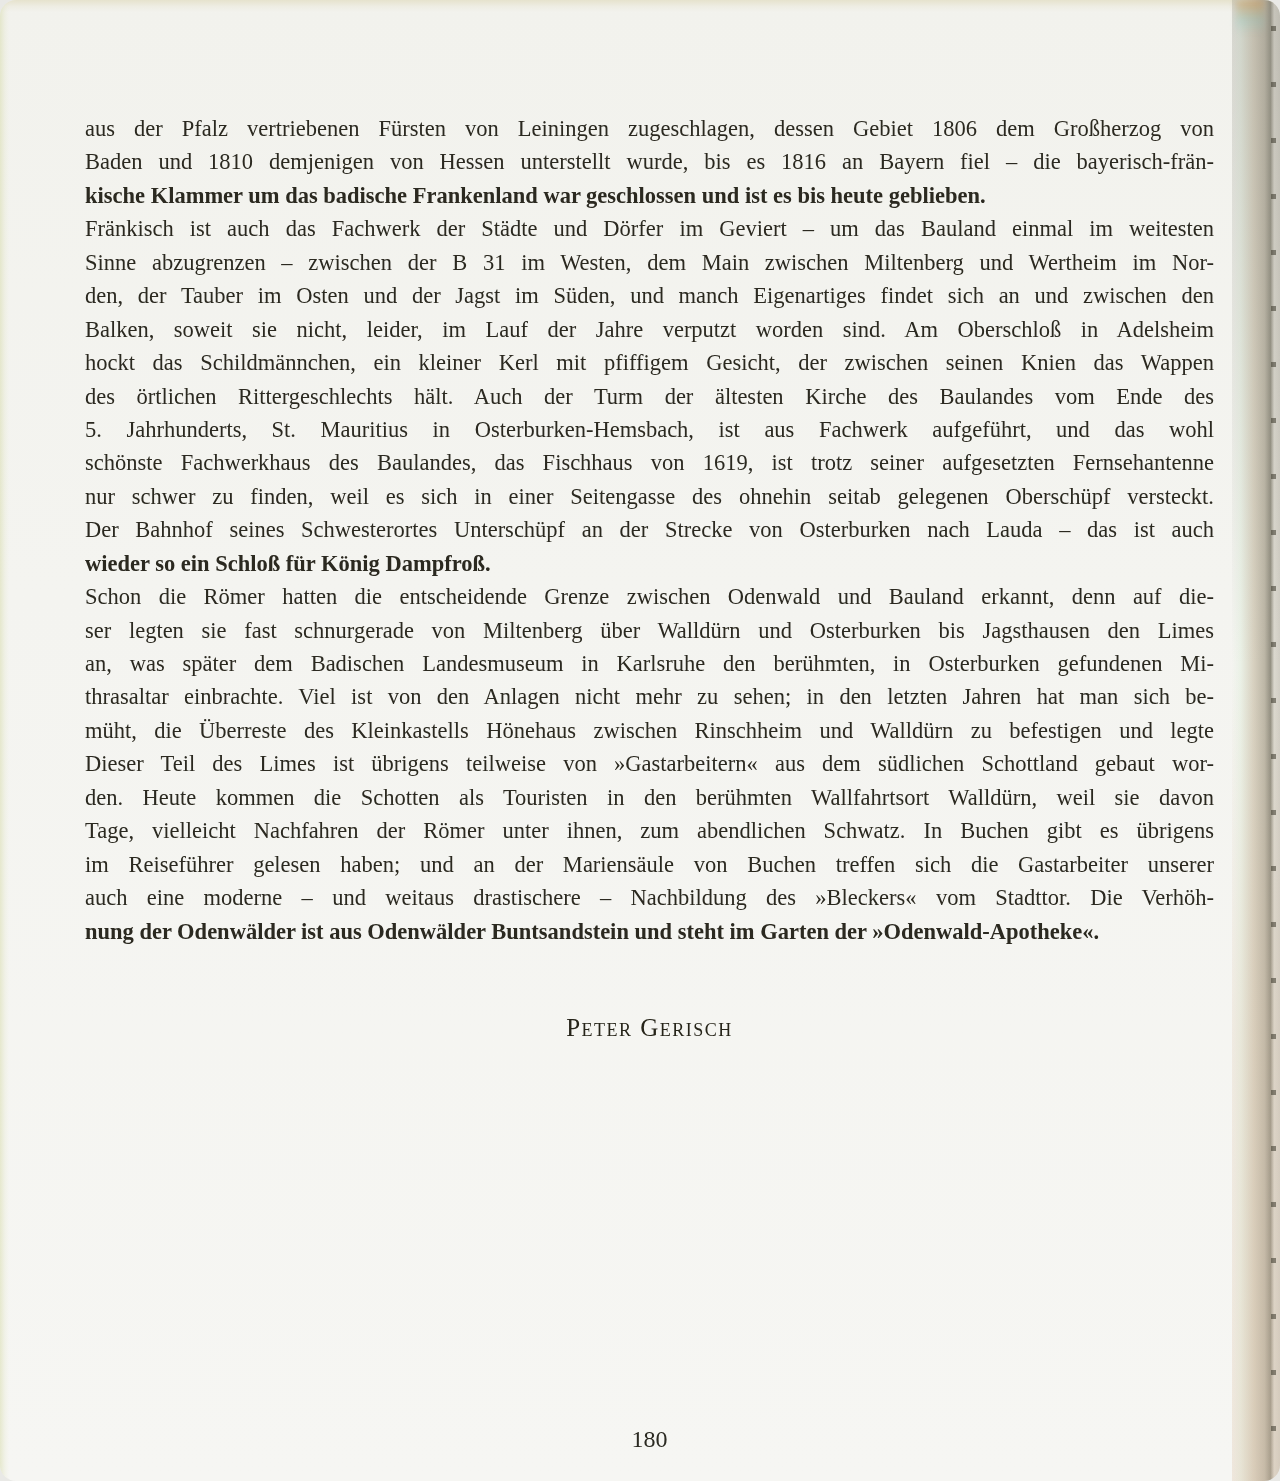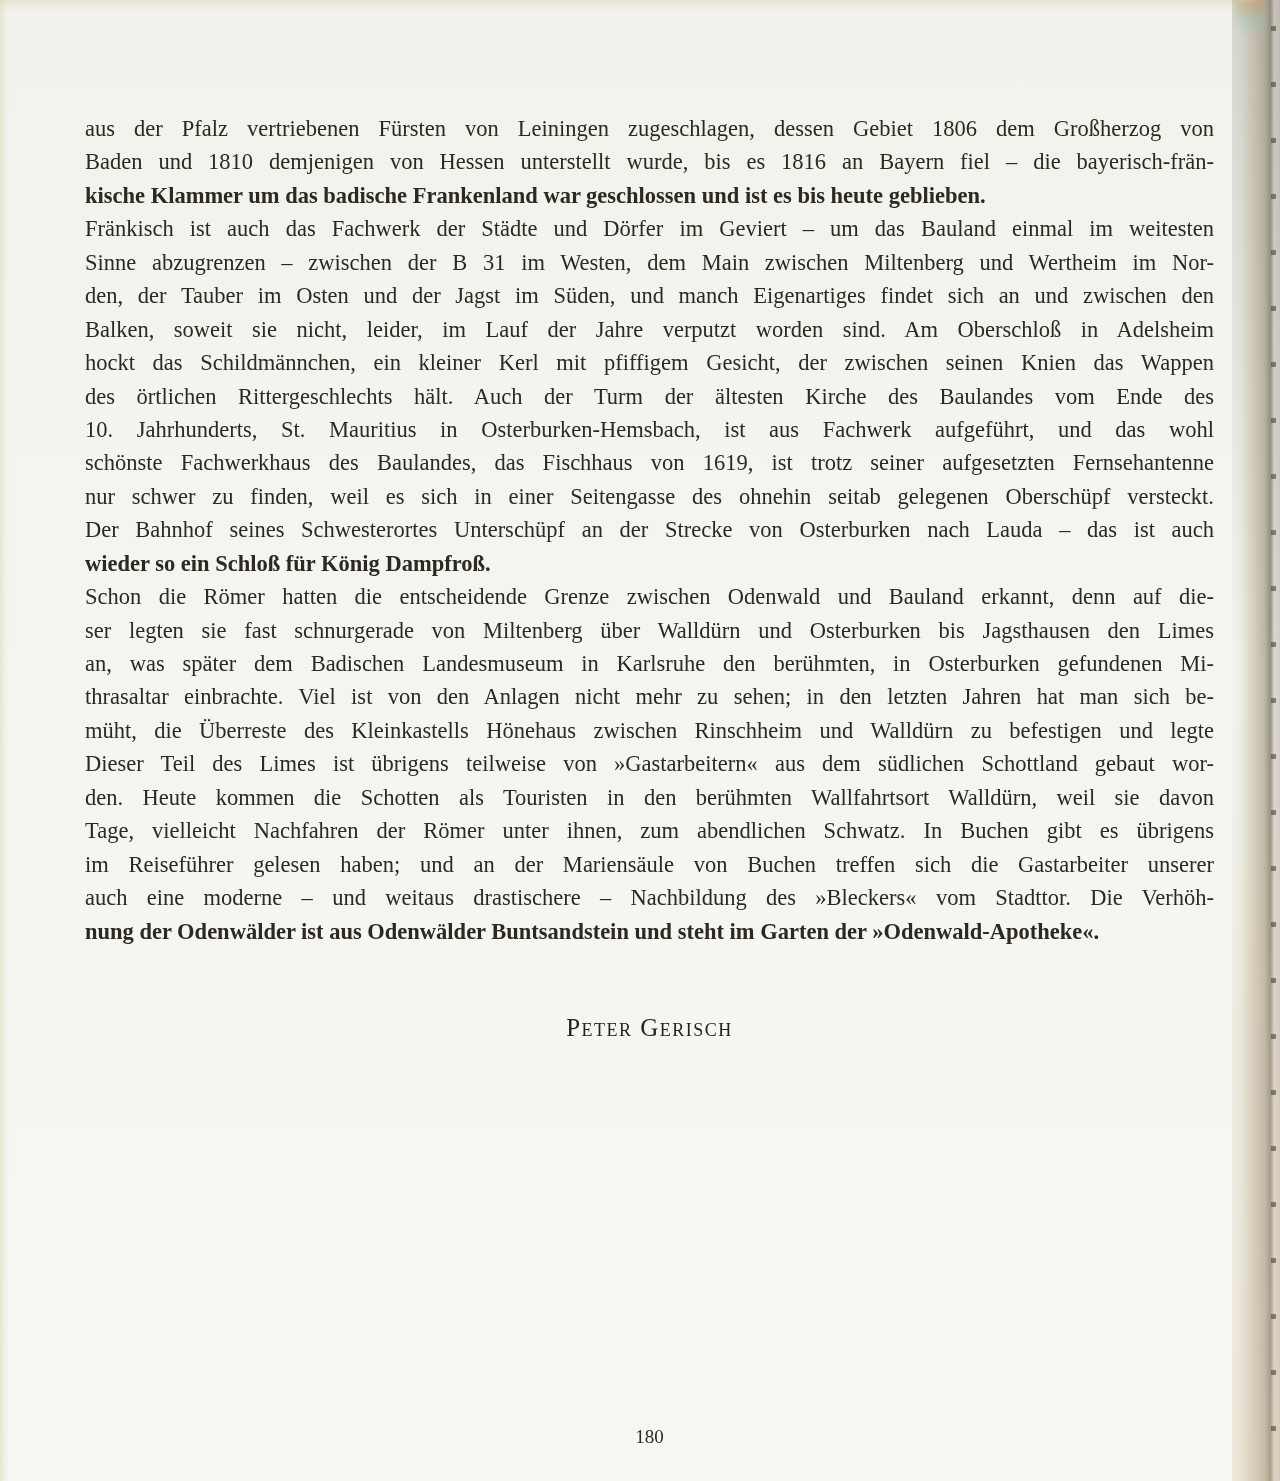--- a/index.html
+++ b/index.html
@@ -8,20 +8,21 @@
     background: #e9e9e6;
     font-family: "Liberation Serif", serif;
   }
   .page {
     position: relative;
     width: 1280px;
     height: 1481px;
     overflow: hidden;
     background: linear-gradient(180deg, #f2f2ed 0%, #f4f4f0 40%, #f6f6f3 100%);
     color: #2b2920;
+    border-radius: 16px;
   }
   
   .scan-top {
     position: absolute; left: 0; top: 0; width: 100%; height: 12px;
     background: linear-gradient(180deg, rgba(222,216,184,0.60), rgba(222,216,184,0.18) 55%, rgba(222,216,184,0));
     pointer-events: none;
   }
   .scan-left {
     position: absolute; left: 0; top: 0; width: 9px; height: 100%;
     background: linear-gradient(90deg, rgba(214,219,170,0.50), rgba(214,219,170,0.15) 55%, rgba(214,219,170,0));
@@ -78,21 +79,21 @@
     font-size: 25px;
     letter-spacing: 1.5px;
     color: #262419;
   }
   .page-number {
     position: absolute;
     left: 85px;
     top: 1426px;
     width: 1129px;
     text-align: center;
-    font-size: 19px;
+    font-size: 24px;
     color: #2b2a22;
   }
 </style>
 </head>
 <body>
 
 <div class="page">
   <div class="scan-top"></div>
   <div class="scan-left"></div>
   <div class="scan-right"></div>
@@ -102,21 +103,21 @@
   <div class="text-block" id="text-block">
       <div class="text-line">aus der Pfalz vertriebenen Fürsten von Leiningen zugeschlagen, dessen Gebiet 1806 dem Großherzog von</div>
       <div class="text-line">Baden und 1810 demjenigen von Hessen unterstellt wurde, bis es 1816 an Bayern fiel – die bayerisch-frän-</div>
       <div class="text-line para-end">kische Klammer um das badische Frankenland war geschlossen und ist es bis heute geblieben.</div>
       <div class="text-line">Fränkisch ist auch das Fachwerk der Städte und Dörfer im Geviert – um das Bauland einmal im weitesten</div>
       <div class="text-line">Sinne abzugrenzen – zwischen der B 31 im Westen, dem Main zwischen Miltenberg und Wertheim im Nor-</div>
       <div class="text-line">den, der Tauber im Osten und der Jagst im Süden, und manch Eigenartiges findet sich an und zwischen den</div>
       <div class="text-line">Balken, soweit sie nicht, leider, im Lauf der Jahre verputzt worden sind. Am Oberschloß in Adelsheim</div>
       <div class="text-line">hockt das Schildmännchen, ein kleiner Kerl mit pfiffigem Gesicht, der zwischen seinen Knien das Wappen</div>
       <div class="text-line">des örtlichen Rittergeschlechts hält. Auch der Turm der ältesten Kirche des Baulandes vom Ende des</div>
-      <div class="text-line">10. Jahrhunderts, St. Mauritius in Osterburken-Hemsbach, ist aus Fachwerk aufgeführt, und das wohl</div>
+      <div class="text-line">5. Jahrhunderts, St. Mauritius in Osterburken-Hemsbach, ist aus Fachwerk aufgeführt, und das wohl</div>
       <div class="text-line">schönste Fachwerkhaus des Baulandes, das Fischhaus von 1619, ist trotz seiner aufgesetzten Fernsehantenne</div>
       <div class="text-line">nur schwer zu finden, weil es sich in einer Seitengasse des ohnehin seitab gelegenen Oberschüpf versteckt.</div>
       <div class="text-line">Der Bahnhof seines Schwesterortes Unterschüpf an der Strecke von Osterburken nach Lauda – das ist auch</div>
       <div class="text-line para-end">wieder so ein Schloß für König Dampfroß.</div>
       <div class="text-line">Schon die Römer hatten die entscheidende Grenze zwischen Odenwald und Bauland erkannt, denn auf die-</div>
       <div class="text-line">ser legten sie fast schnurgerade von Miltenberg über Walldürn und Osterburken bis Jagsthausen den Limes</div>
       <div class="text-line">an, was später dem Badischen Landesmuseum in Karlsruhe den berühmten, in Osterburken gefundenen Mi-</div>
       <div class="text-line">thrasaltar einbrachte. Viel ist von den Anlagen nicht mehr zu sehen; in den letzten Jahren hat man sich be-</div>
       <div class="text-line">müht, die Überreste des Kleinkastells Hönehaus zwischen Rinschheim und Walldürn zu befestigen und legte</div>
       <div class="text-line">Dieser Teil des Limes ist übrigens teilweise von »Gastarbeitern« aus dem südlichen Schottland gebaut wor-</div>

